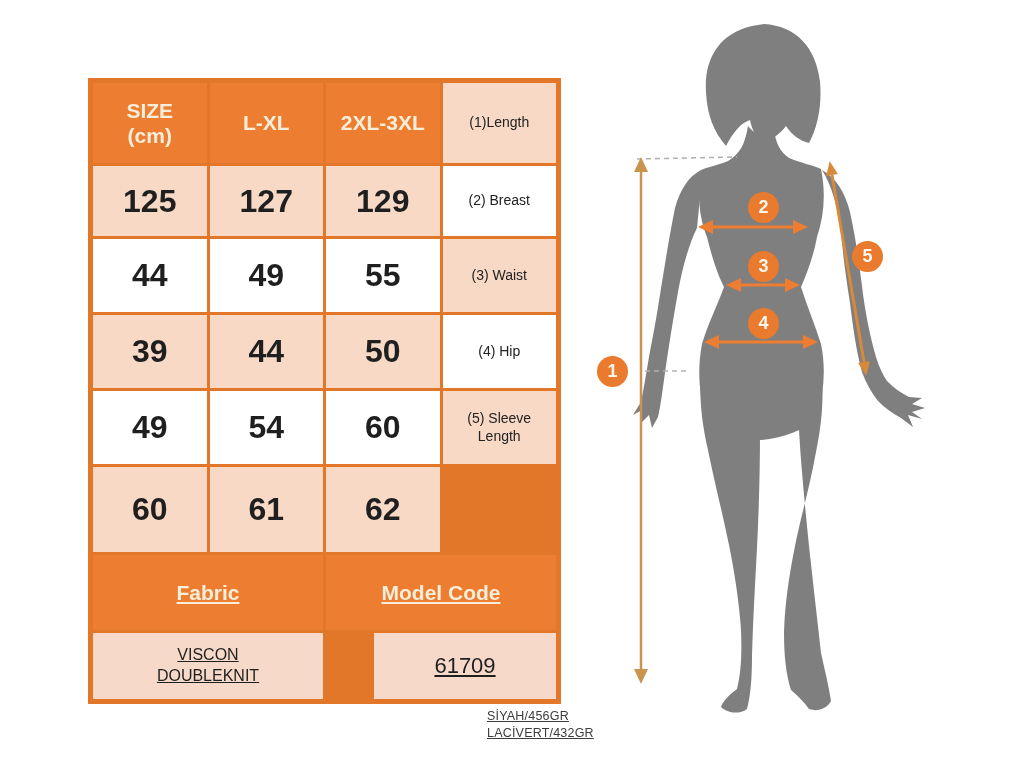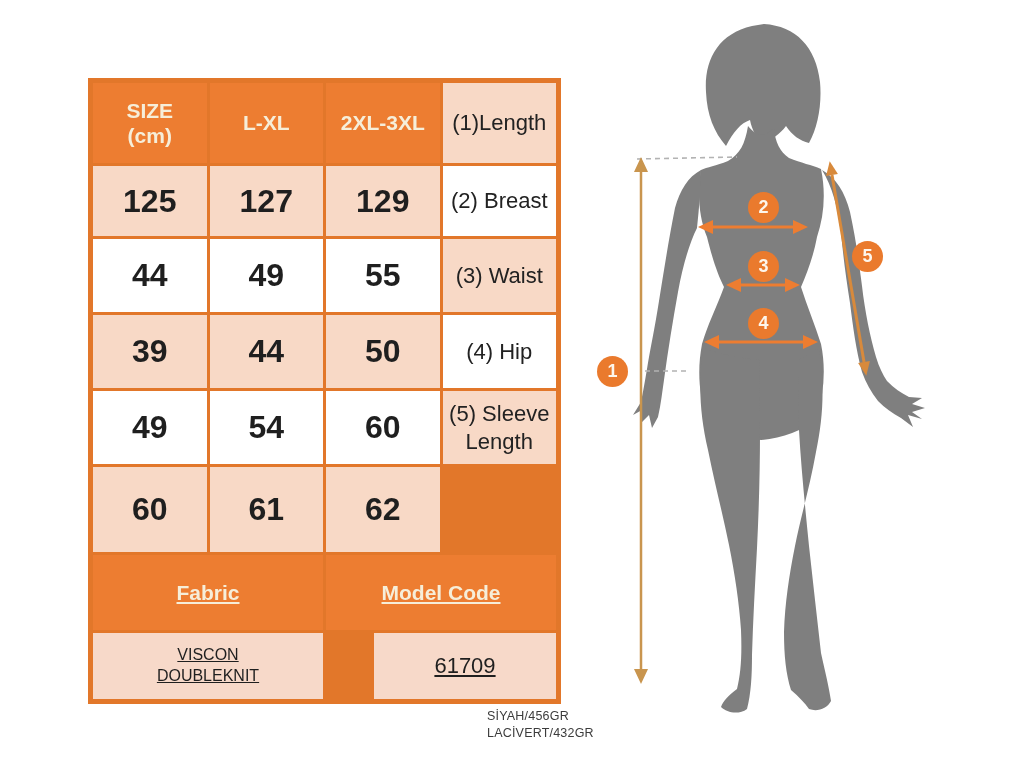--- a/index.html
+++ b/index.html
@@ -18,32 +18,32 @@
     gap:3px;
   }
   .cell{
     display:flex;align-items:center;justify-content:center;
     text-align:center;box-sizing:border-box;
   }
   .hcell{
     background:#ed7d31;color:#f6eed9;font-weight:bold;font-size:21px;
     line-height:1.2;white-space:pre-line;
   }
-  .lcell{font-size:22px;color:#222222;line-height:1.25;padding:16px 6px;}
+  .lcell{font-size:14px;color:#222222;line-height:1.25;padding:16px 6px;}
   .vcell{font-size:32px;color:#1f1f1f;font-weight:bold;}
   .row-dark{background:#f8d9c6;}
   .row-light{background:#ffffff;}
   .span2{grid-column:span 2;text-decoration:underline;}
   .fcell{background:#f7d9c9;color:#1f1f1f;white-space:pre-line;line-height:1.3;}
   .fabric-val{font-size:16px;}
   .model-val{font-size:22px;margin-left:48px;}
   
   .notes{
     position:absolute;left:487px;top:708px;font-size:12.5px;color:#3c3c3c;
-    line-height:1.35;letter-spacing:0.2px;
+    line-height:1.35;letter-spacing:0.2px;text-decoration:underline;
   }
   
   .figure-svg{position:absolute;left:0;top:0;width:1024px;height:779px;}
   .badge{
     position:absolute;width:31px;height:31px;border-radius:50%;
     background:#ea7a2d;color:#fdf6ec;font-size:18px;font-weight:bold;
     display:flex;align-items:center;justify-content:center;
   }
   .badge-1{left:597px;top:356px;}
   .badge-2{left:748px;top:192px;}

